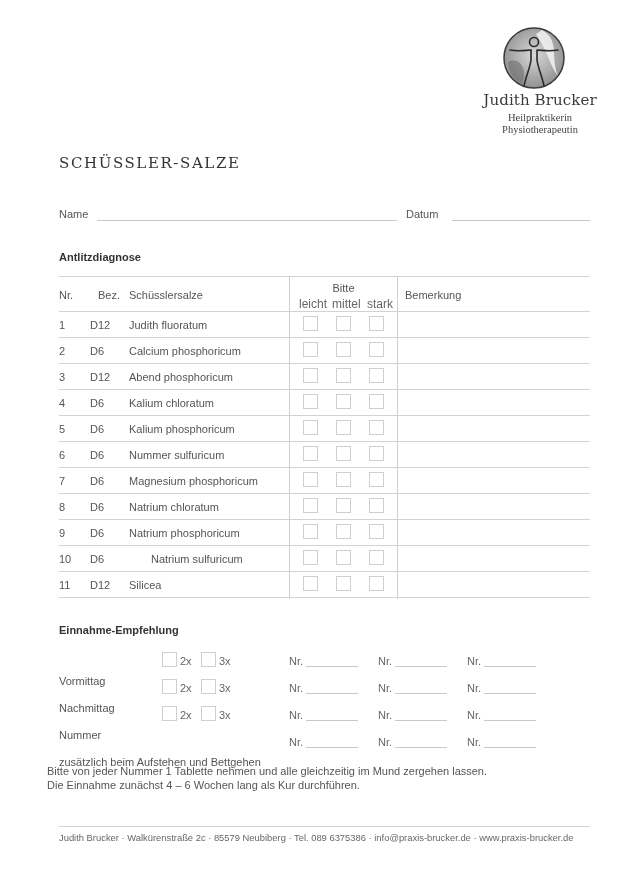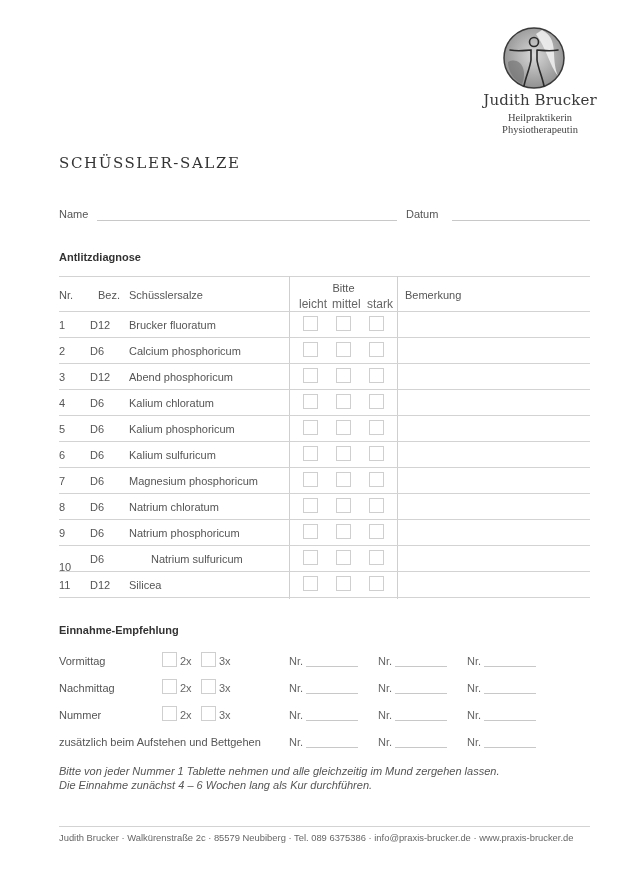--- a/index.html
+++ b/index.html
@@ -23,27 +23,27 @@
   .section-title { position: absolute; left: 59px; font-size: 11px; font-weight: bold; color: #333; }
 
   .table { position: absolute; left: 59px; top: 276px; width: 531px; }
   .hline { position: absolute; left: 0; width: 531px; height: 1px; background: #d3d3d3; }
   .vline { position: absolute; width: 1px; background: #cfcfcf; top: 0; height: 323px; }
   .th { position: absolute; font-size: 11px; color: #555; }
   .th-small { position: absolute; font-size: 12px; color: #666; }
   .cell { position: absolute; font-size: 11px; color: #555; }
   .cb { position: absolute; width: 15px; height: 15px; border: 1px solid #cfcfcf; background: #fff; }
 
-  .intake-label { position: absolute; left: 59px; font-size: 11px; color: #555; }
+  .intake-label { position: absolute; left: 59px; font-size: 11px; color: #555; margin-top: 20px; }
   .intake-cb { position: absolute; width: 15px; height: 15px; border: 1px solid #cfcfcf; }
   .intake-opt { position: absolute; font-size: 11px; color: #666; }
   .nr { position: absolute; font-size: 11px; color: #666; }
   .nr-line { position: absolute; height: 1px; background: #c8c8c8; width: 52px; }
 
-  .note { position: absolute; left: 59px; font-size: 11px; color: #555; font-style: italic; }
+  .note { position: absolute; left: 47px; font-size: 11px; color: #555; }
   .footer-line { position: absolute; left: 59px; top: 826px; width: 531px; height: 1px; background: #d3d3d3; }
   .footer { position: absolute; left: 59px; top: 832px; width: 540px; font-size: 9.4px; color: #666; white-space: nowrap; }
 </style>
 </head>
 <body>
 
 <svg class="logo" viewBox="0 0 64 64">
   <defs>
     <radialGradient id="lg" cx="50%" cy="45%" r="60%">
       <stop offset="0%" stop-color="#d8d8d8"></stop>
@@ -81,21 +81,21 @@
   <div class="th-small" style="left:240px; top:21px;">leicht</div>
   <div class="th-small" style="left:273px; top:21px;">mittel</div>
   <div class="th-small" style="left:308px; top:21px;">stark</div>
   <div class="th" style="left:346px; top:13px;">Bemerkung</div>
   <div class="hline" style="top:35px;"></div>
 
   <div id="diag-rows">
       <div style="position: absolute; left: 0px; top: 36px; width: 531px; height: 26px;">
         <div class="cell" style="left:0; top:7px;">1</div>
         <div class="cell" style="left:31px; top:7px;">D12</div>
-        <div class="cell" style="left:70px; top:7px;">Brucker fluoratum</div>
+        <div class="cell" style="left:70px; top:7px;">Judith fluoratum</div>
         <div class="cb" style="left:244px; top:4px;"></div>
         <div class="cb" style="left:277px; top:4px;"></div>
         <div class="cb" style="left:310px; top:4px;"></div>
         <div style="position:absolute; left:340px; top:1px; width:190px; height:24px;"></div>
         <div class="hline" style="top:25px;"></div>
       </div>
       <div style="position: absolute; left: 0px; top: 62px; width: 531px; height: 26px;">
         <div class="cell" style="left:0; top:7px;">2</div>
         <div class="cell" style="left:31px; top:7px;">D6</div>
         <div class="cell" style="left:70px; top:7px;">Calcium phosphoricum</div>
@@ -131,21 +131,21 @@
         <div class="cell" style="left:70px; top:7px;">Kalium phosphoricum</div>
         <div class="cb" style="left:244px; top:4px;"></div>
         <div class="cb" style="left:277px; top:4px;"></div>
         <div class="cb" style="left:310px; top:4px;"></div>
         <div style="position:absolute; left:340px; top:1px; width:190px; height:24px;"></div>
         <div class="hline" style="top:25px;"></div>
       </div>
       <div style="position: absolute; left: 0px; top: 166px; width: 531px; height: 26px;">
         <div class="cell" style="left:0; top:7px;">6</div>
         <div class="cell" style="left:31px; top:7px;">D6</div>
-        <div class="cell" style="left:70px; top:7px;">Kalium sulfuricum</div>
+        <div class="cell" style="left:70px; top:7px;">Nummer sulfuricum</div>
         <div class="cb" style="left:244px; top:4px;"></div>
         <div class="cb" style="left:277px; top:4px;"></div>
         <div class="cb" style="left:310px; top:4px;"></div>
         <div style="position:absolute; left:340px; top:1px; width:190px; height:24px;"></div>
         <div class="hline" style="top:25px;"></div>
       </div>
       <div style="position: absolute; left: 0px; top: 192px; width: 531px; height: 26px;">
         <div class="cell" style="left:0; top:7px;">7</div>
         <div class="cell" style="left:31px; top:7px;">D6</div>
         <div class="cell" style="left:70px; top:7px;">Magnesium phosphoricum</div>
@@ -169,21 +169,21 @@
         <div class="cell" style="left:0; top:7px;">9</div>
         <div class="cell" style="left:31px; top:7px;">D6</div>
         <div class="cell" style="left:70px; top:7px;">Natrium phosphoricum</div>
         <div class="cb" style="left:244px; top:4px;"></div>
         <div class="cb" style="left:277px; top:4px;"></div>
         <div class="cb" style="left:310px; top:4px;"></div>
         <div style="position:absolute; left:340px; top:1px; width:190px; height:24px;"></div>
         <div class="hline" style="top:25px;"></div>
       </div>
       <div style="position: absolute; left: 0px; top: 270px; width: 531px; height: 26px;">
-        <div class="cell" style="left:0; top:15px;">10</div>
+        <div class="cell" style="left:0; top:7px;">10</div>
         <div class="cell" style="left:31px; top:7px;">D6</div>
         <div class="cell" style="left:70px; top:7px;margin-left:22px;">Natrium sulfuricum</div>
         <div class="cb" style="left:244px; top:4px;"></div>
         <div class="cb" style="left:277px; top:4px;"></div>
         <div class="cb" style="left:310px; top:4px;"></div>
         <div style="position:absolute; left:340px; top:1px; width:190px; height:24px;"></div>
         <div class="hline" style="top:25px;"></div>
       </div>
       <div style="position: absolute; left: 0px; top: 296px; width: 531px; height: 26px;">
         <div class="cell" style="left:0; top:7px;">11</div>

